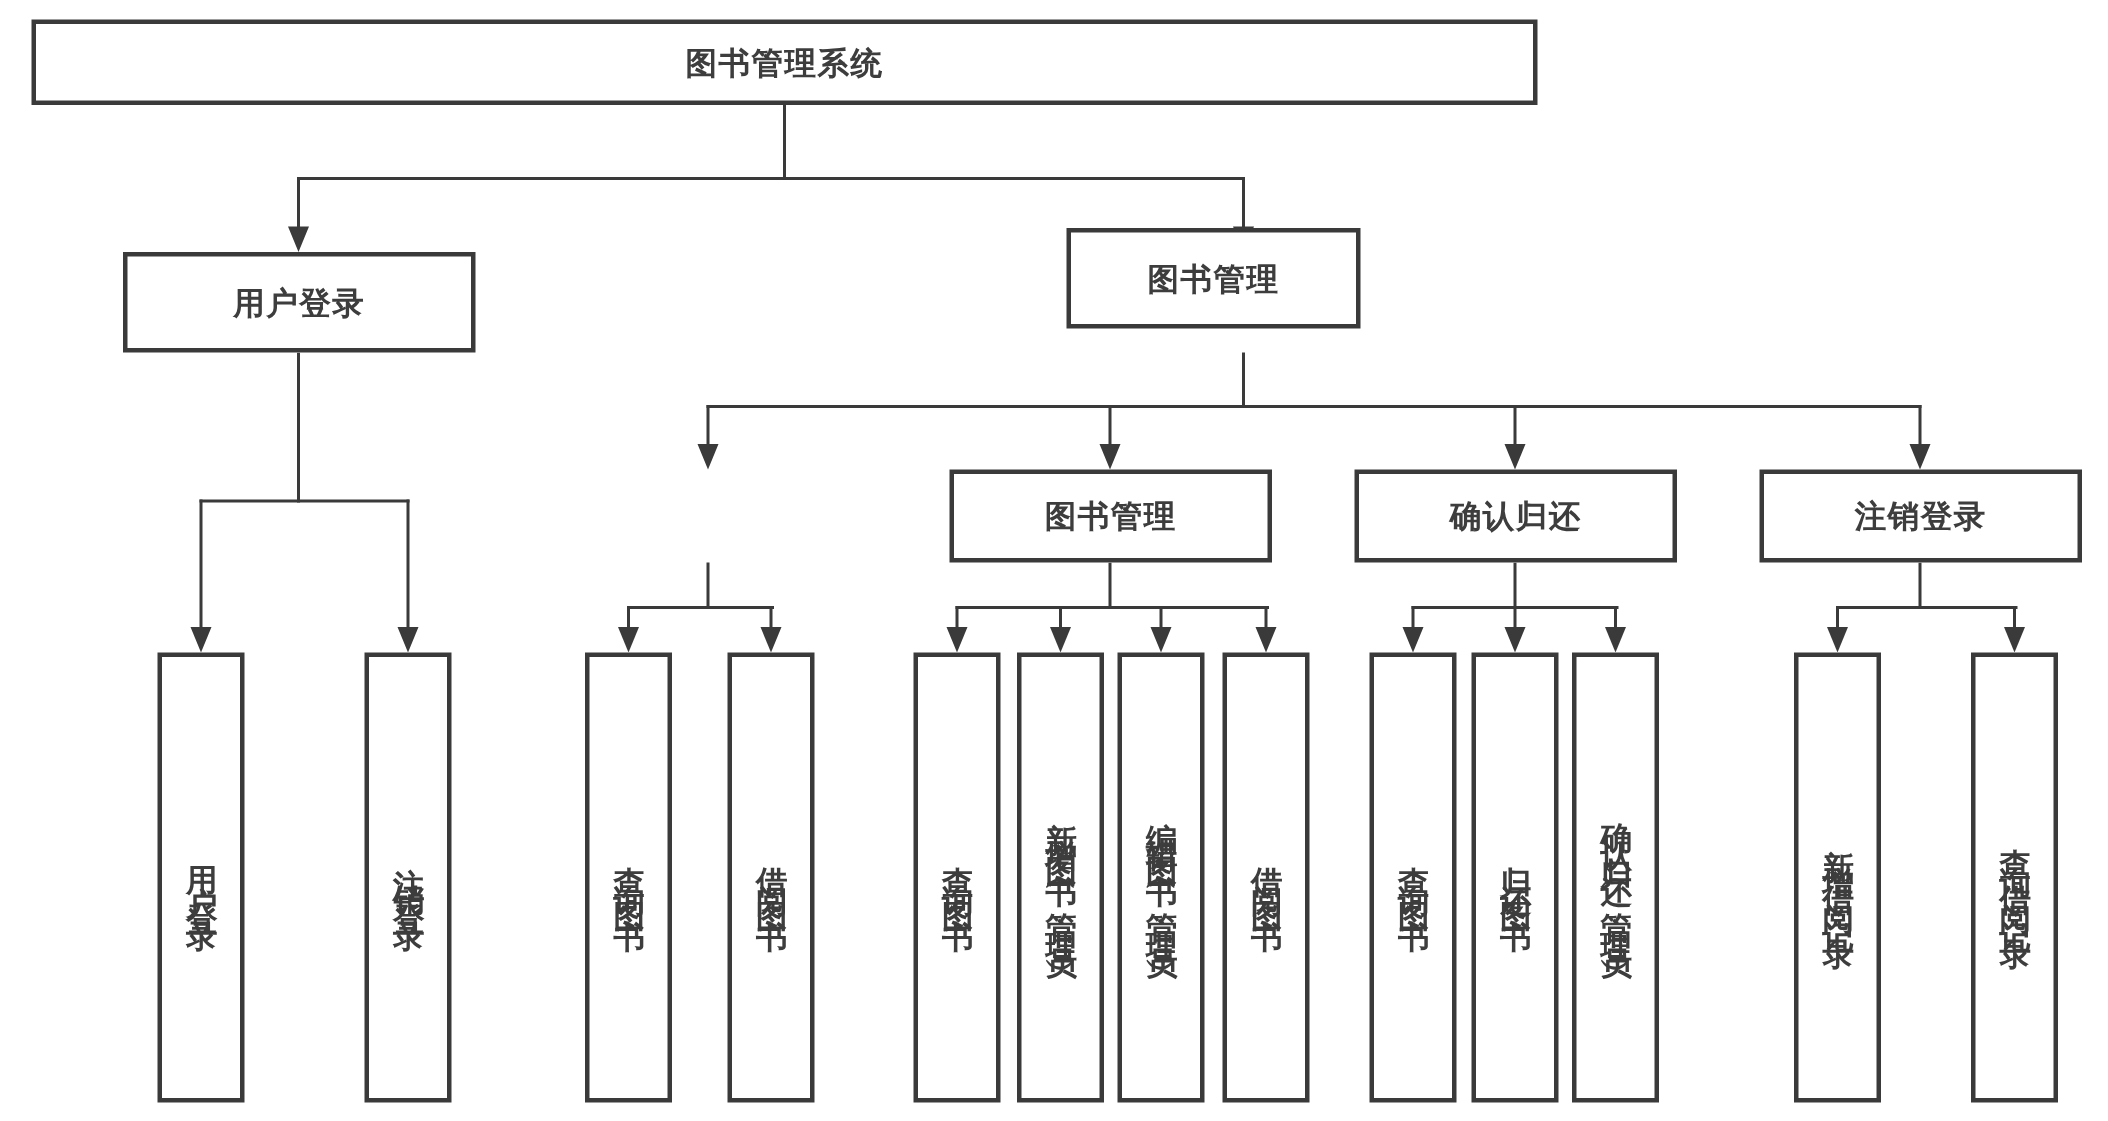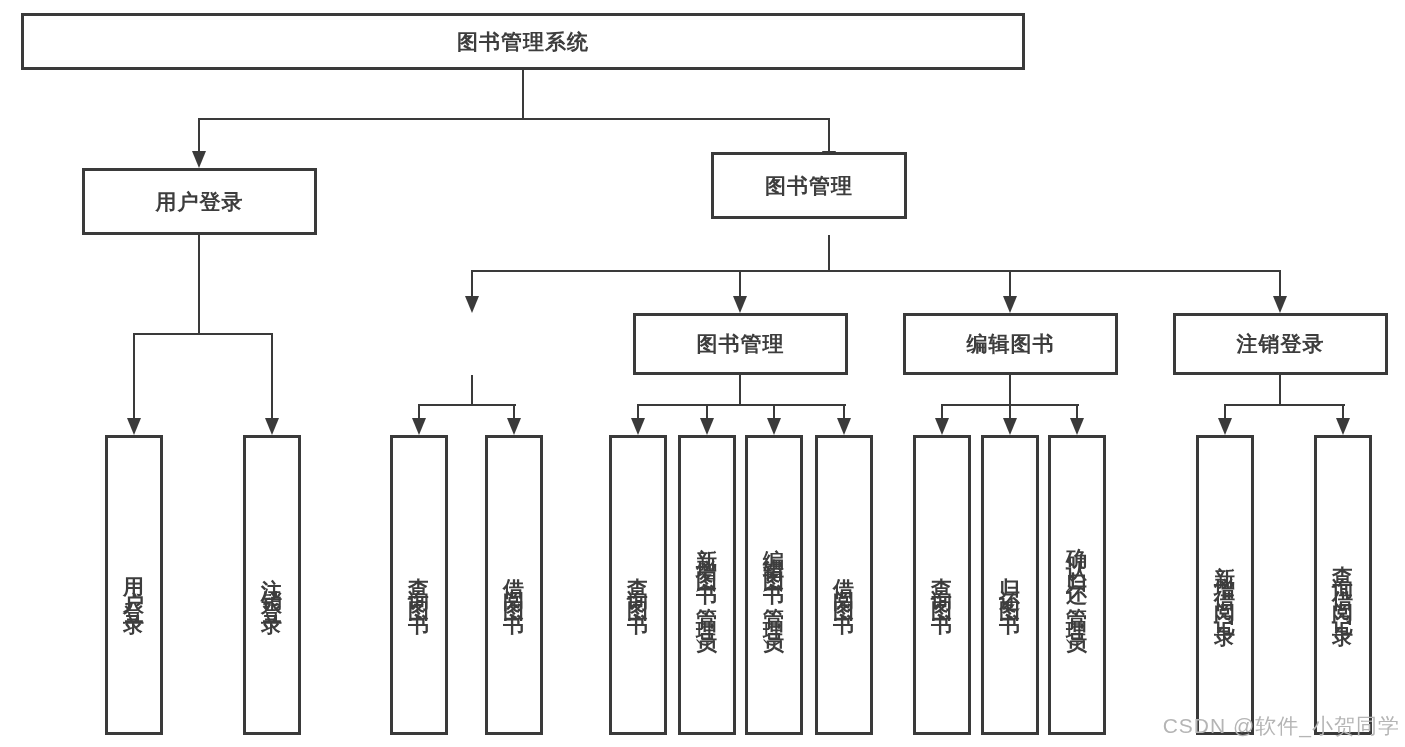--- a/index.html
+++ b/index.html
@@ -68,21 +68,21 @@
   <div class="arrow" style="left:733px;top:296px"></div>
   <div class="line" style="left:1009px;top:270px;width:2px;height:27px"></div>
   <div class="arrow" style="left:1003px;top:296px"></div>
   <div class="line" style="left:1279px;top:270px;width:2px;height:27px"></div>
   <div class="arrow" style="left:1273px;top:296px"></div>
 
   <div class="box" style="left:633px;top:313px;width:215px;height:62px">
     <span>图书管理</span>
   </div>
   <div class="box" style="left:903px;top:313px;width:215px;height:62px">
-    <span>编辑图书</span>
+    <span>确认归还</span>
   </div>
   <div class="box" style="left:1173px;top:313px;width:215px;height:62px">
     <span>注销登录</span>
   </div>
 
   <div class="line" style="left:471px;top:375px;width:2px;height:31px"></div>
   <div class="line" style="left:418px;top:404px;width:98px;height:2px"></div>
   <div class="line" style="left:418px;top:404px;width:2px;height:16px"></div>
   <div class="arrow" style="left:412px;top:418px"></div>
   <div class="line" style="left:513px;top:404px;width:2px;height:16px"></div>
@@ -152,15 +152,14 @@
     <span class="vt">确认归还（管理员）</span>
   </div>
 
   <div class="box vbox" style="left:1196px">
     <span class="vt">新增借阅记录</span>
   </div>
   <div class="box vbox" style="left:1314px">
     <span class="vt">查询借阅记录</span>
   </div>
 
-  <div class="watermark">CSDN @软件_小贺同学</div>
 
 </div>
 
 </body></html>

